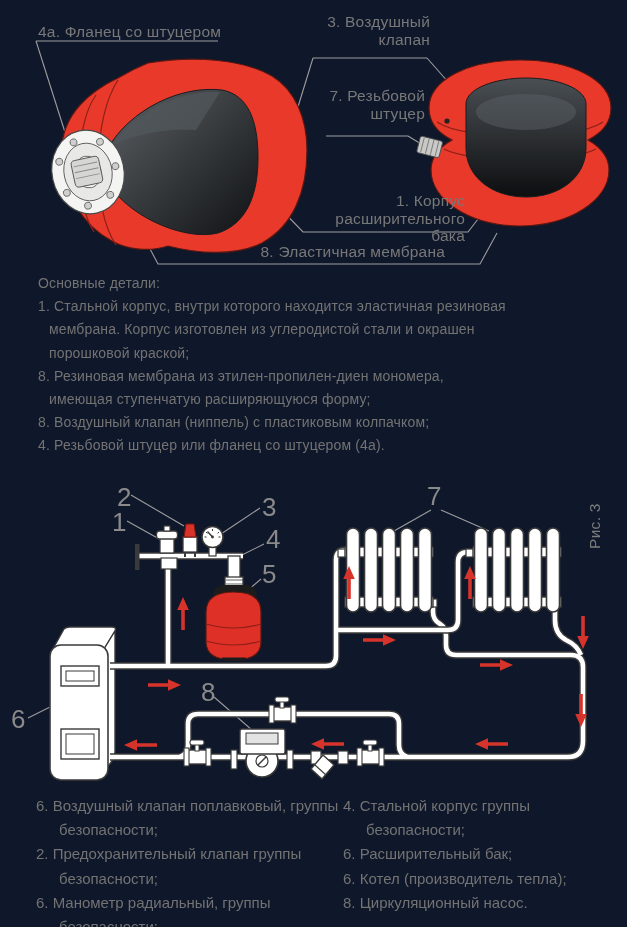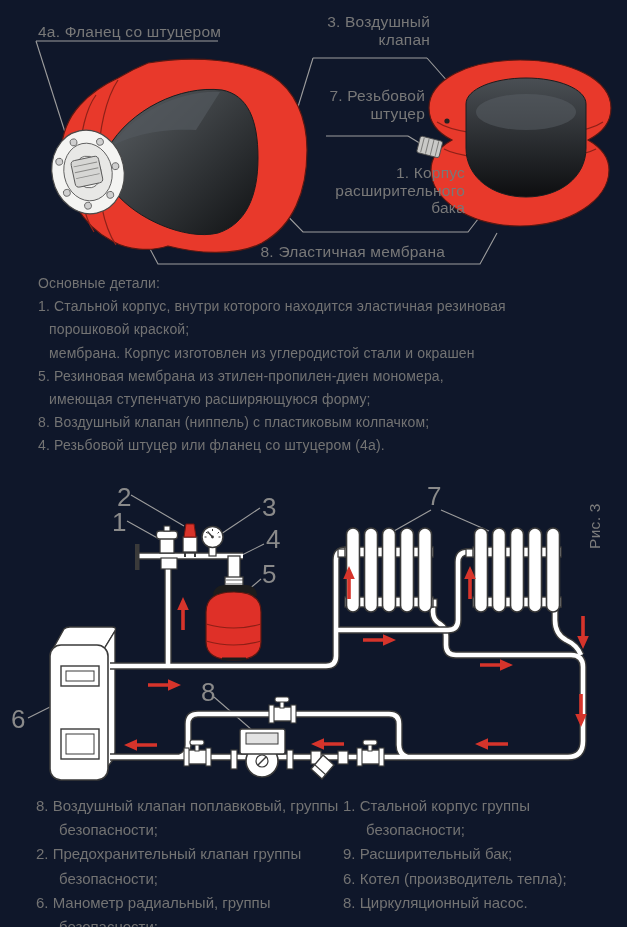--- a/index.html
+++ b/index.html
@@ -263,53 +263,53 @@
       <use href="#arrowP" transform="translate(508,744) rotate(180)"></use>
       <use href="#arrowP" transform="translate(344,744) rotate(180)"></use>
       <use href="#arrowP" transform="translate(157,745) rotate(180)"></use>
     </g>
   </g>
 </svg>
 
 <div class="lbl" style="left:38px;top:23px;width:200px;">4а. Фланец со штуцером</div>
 <div class="lbl center" style="left:300px;top:13px;width:130px;">3. Воздушный клапан</div>
 <div class="lbl center" style="left:305px;top:87px;width:120px;">7. Резьбовой штуцер</div>
-<div class="lbl center" style="left:330px;top:164px;width:135px;">1. Корпус расширительного бака</div>
+<div class="lbl center" style="left:330px;top:192px;width:135px;">1. Корпус расширительного бака</div>
 <div class="lbl center" style="left:225px;top:243px;width:220px;">8. Эластичная мембрана</div>
 
 <div class="textblock" style="left:38px;top:272px;width:585px;">
   <div class="ln">Основные детали:</div>
   <div class="ln">1.  Стальной корпус, внутри которого находится эластичная резиновая</div>
+  <div class="ln cont">мембрана. Корпус изготовлен из углеродистой стали и окрашен</div>
   <div class="ln cont">порошковой краской;</div>
-  <div class="ln cont">мембрана. Корпус изготовлен из углеродистой стали и окрашен</div>
-  <div class="ln">5. Резиновая мембрана из этилен-пропилен-диен мономера,</div>
+  <div class="ln">8. Резиновая мембрана из этилен-пропилен-диен мономера,</div>
   <div class="ln cont">имеющая ступенчатую расширяющуюся форму;</div>
   <div class="ln">8. Воздушный клапан (ниппель) с пластиковым колпачком;</div>
   <div class="ln">4. Резьбовой штуцер или фланец со штуцером (4а).</div>
 </div>
 
 <div class="num" style="left:117px;top:484px;">2</div>
 <div class="num" style="left:112px;top:509px;">1</div>
 <div class="num" style="left:262px;top:494px;">3</div>
 <div class="num" style="left:266px;top:526px;">4</div>
 <div class="num" style="left:262px;top:561px;">5</div>
 <div class="num" style="left:11px;top:706px;">6</div>
 <div class="num" style="left:427px;top:483px;">7</div>
 <div class="num" style="left:201px;top:679px;">8</div>
 <div class="fig-cap">Рис. 3</div>
 
 <div class="legendcol" style="left:36px;top:794px;width:305px;">
-  <div class="ln">8. Воздушный клапан поплавковый, группы</div>
+  <div class="ln">6. Воздушный клапан поплавковый, группы</div>
   <div class="ln cont">безопасности;</div>
   <div class="ln">2. Предохранительный клапан группы</div>
   <div class="ln cont">безопасности;</div>
   <div class="ln">6. Манометр радиальный, группы</div>
   <div class="ln cont">безопасности;</div>
 </div>
 <div class="legendcol" style="left:343px;top:794px;width:280px;">
-  <div class="ln">1. Стальной корпус группы</div>
+  <div class="ln">4. Стальной корпус группы</div>
   <div class="ln cont">безопасности;</div>
-  <div class="ln">9. Расширительный бак;</div>
+  <div class="ln">6. Расширительный бак;</div>
   <div class="ln">6. Котел (производитель тепла);</div>
   <div class="ln">8. Циркуляционный насос.</div>
 </div>
 
 </div>
 
 </body></html>

